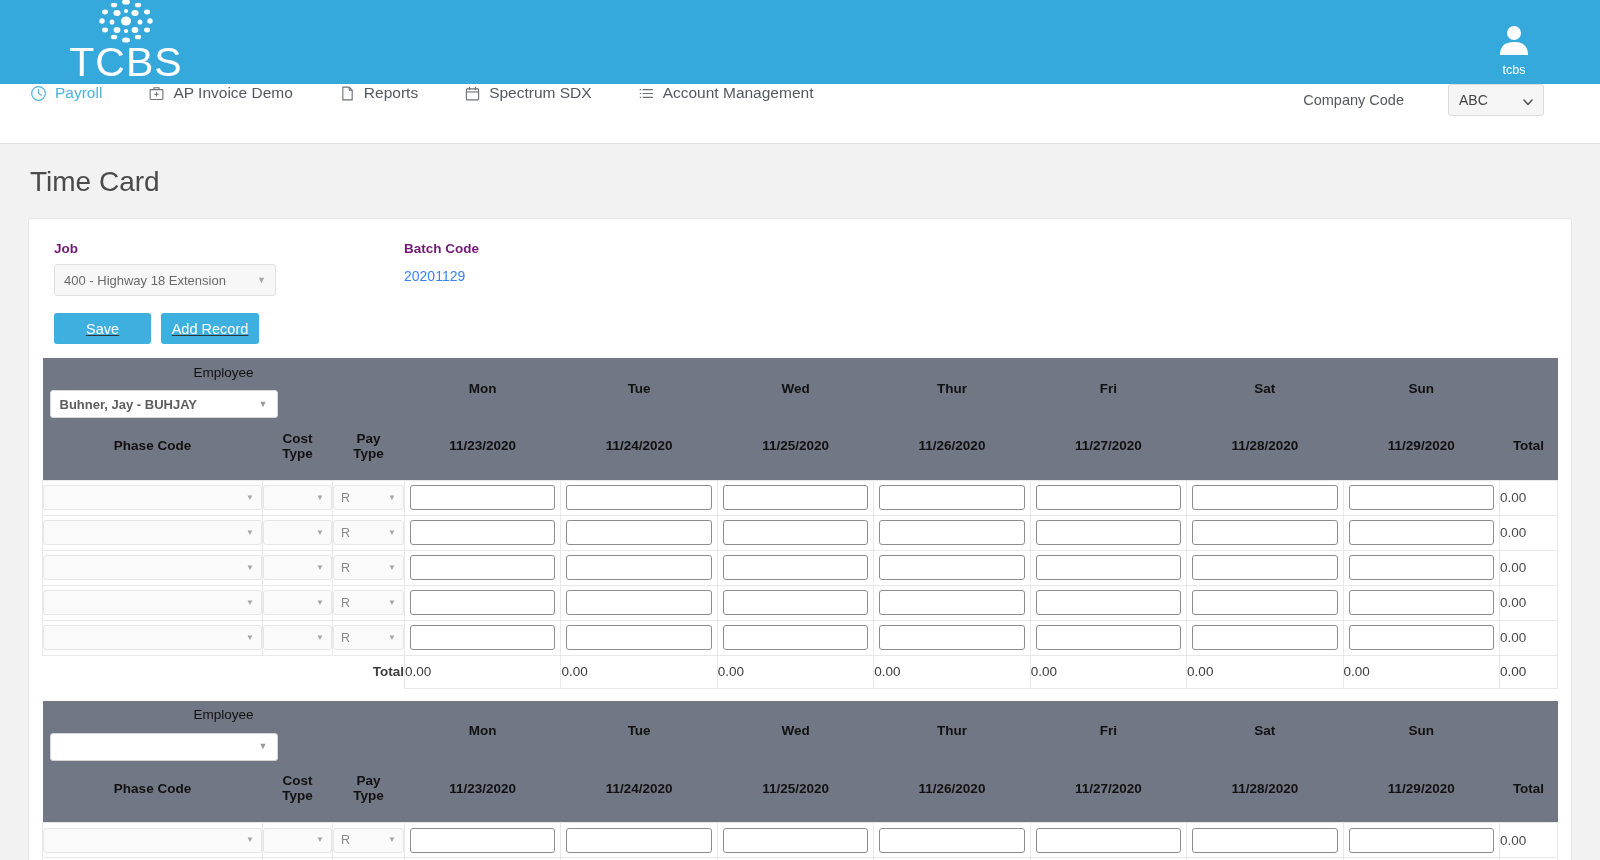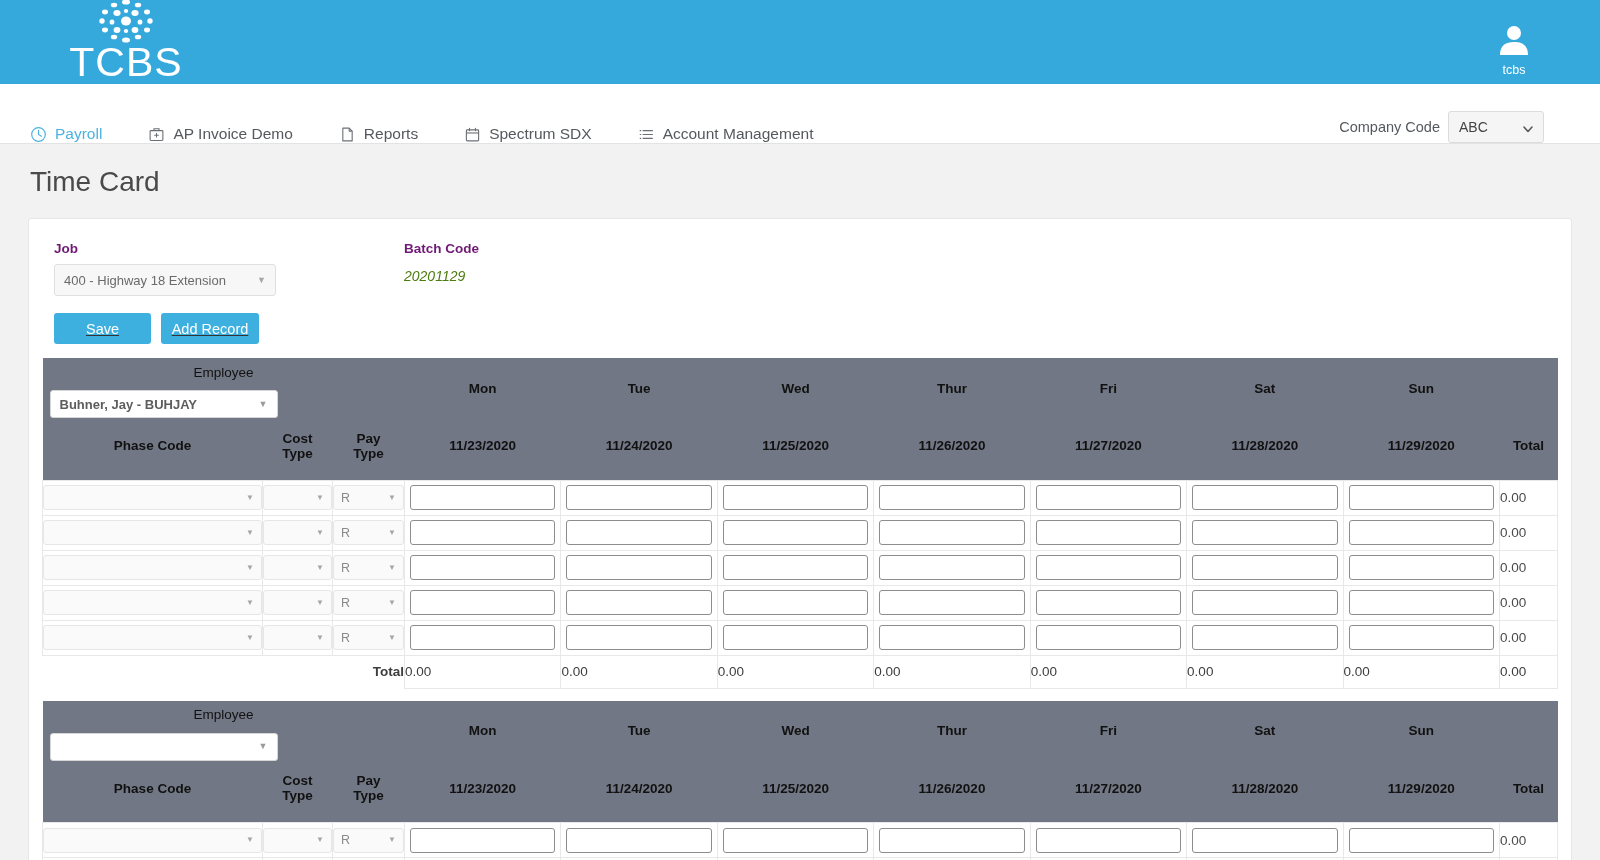--- a/index.html
+++ b/index.html
@@ -48,21 +48,21 @@
     font-size: 12.5px;
     margin-top: 1px;
   }
 
   
   .nav-bar {
     height: 60px;
     background: #ffffff;
     border-bottom: 1px solid #e3e3e3;
     display: flex;
-    align-items: flex-end;
+    align-items: flex-start;
     padding-left: 30px;
     position: relative;
   }
   .nav-item {
     display: flex;
     align-items: center;
     gap: 8px;
     margin-right: 46px;
     font-size: 15.5px;
     color: #55595e;
@@ -91,20 +91,21 @@
     border-radius: 3px;
     font-size: 14px;
     color: #444;
     padding-left: 10px;
     font-family: "Liberation Sans", sans-serif;
     appearance: none;
     position: relative;
     display: flex;
     align-items: center;
     cursor: pointer;
+    margin-left: 36px;
   }
   .cc-chevron {
     position: absolute;
     right: 9px;
     top: 10px;
   }
 
   
   .page-title {
     font-size: 28px;
@@ -181,23 +182,22 @@
     border: none;
     border-radius: 0 3px 3px 0;
     display: flex;
     align-items: center;
     justify-content: center;
     cursor: pointer;
   }
 
   .batch-value {
     font-size: 14px;
-    color: #4d7c0f;
+    color: #3b82f6;
     padding-top: 4px;
-    font-style: italic;
   }
 
   .btn-row {
     display: flex;
     gap: 10px;
     padding: 17px 0 14px 25px;
     text-decoration: underline;
   }
   .btn {
     border: none;

